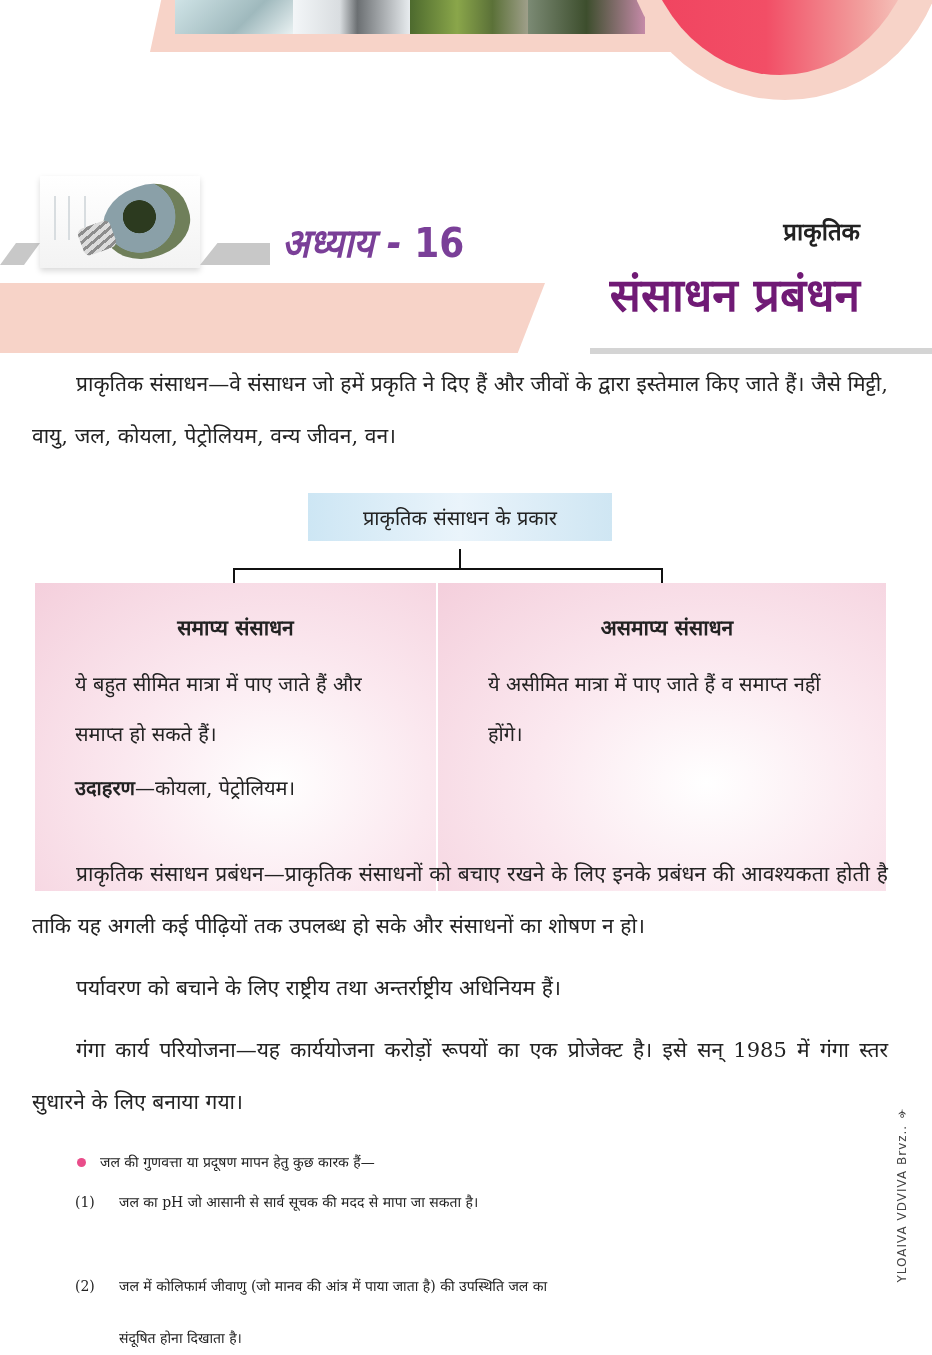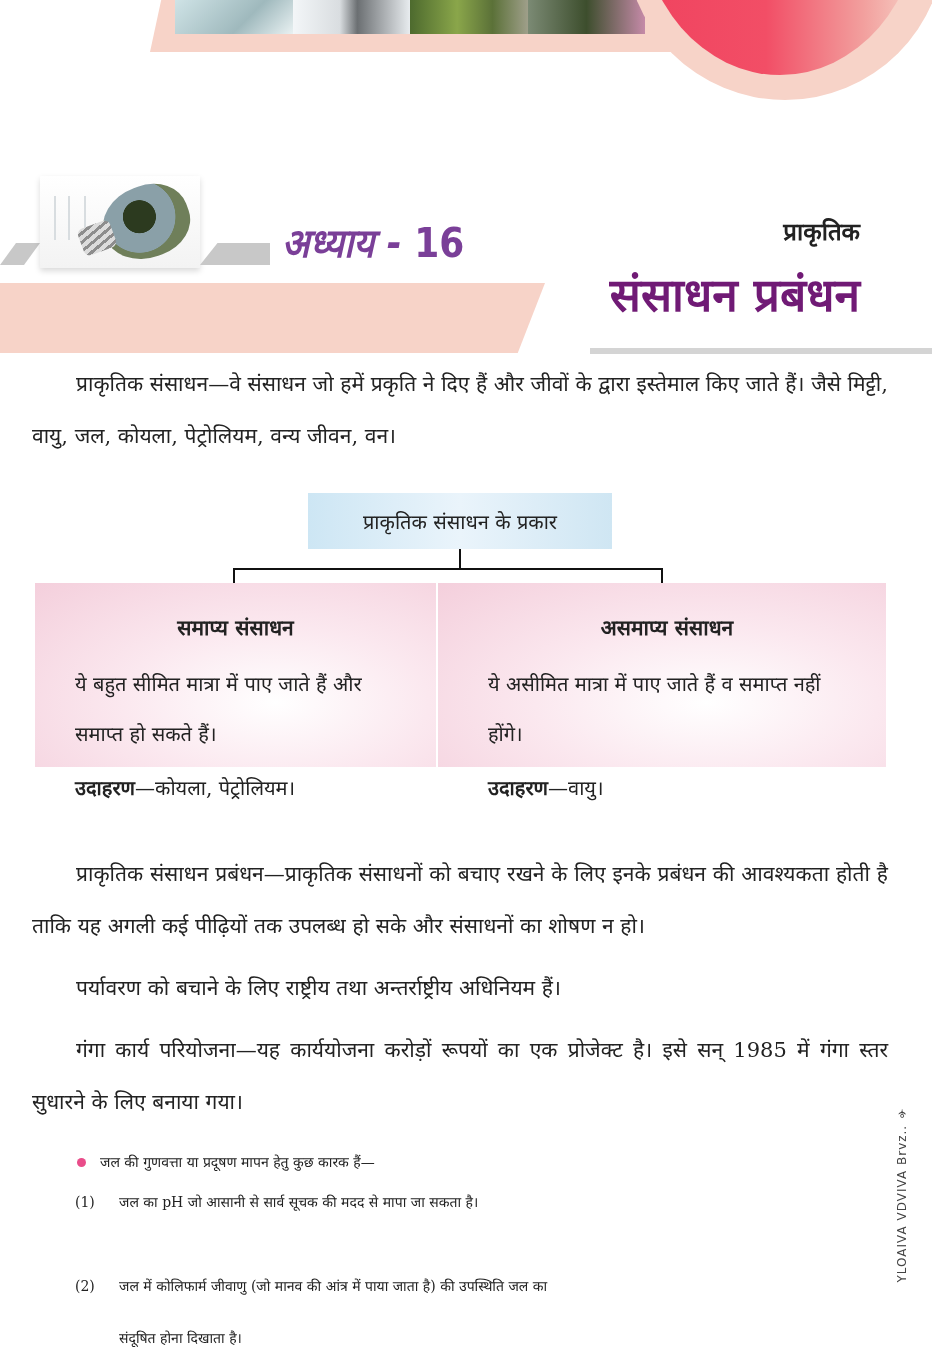--- a/index.html
+++ b/index.html
@@ -91,31 +91,31 @@
     }
     
     .para {
       position: absolute; left: 32px; width: 856px;
       font-size: 21px; line-height: 52px; text-align: justify;
     }
     .para .indent { display: inline-block; width: 44px; }
     .para b { font-weight: normal; }
     
     .diagram-head {
-      position: absolute; left: 308px; top: 493px; width: 304px; height: 56px;
+      position: absolute; left: 308px; top: 493px; width: 304px; height: 48px;
       background: linear-gradient(90deg, #cde6f4 0%, #eaf4fb 50%, #cfe6f3 100%);
       display: flex; align-items: center; justify-content: center;
       font-size: 20px;
     }
     .connector-v { position: absolute; left: 459px; top: 549px; width: 2px; height: 20px; background: #111; }
     .connector-h { position: absolute; left: 233px; top: 568px; width: 430px; height: 2px; background: #111; }
     .connector-l { position: absolute; left: 233px; top: 568px; width: 2px; height: 15px; background: #111; }
     .connector-r { position: absolute; left: 661px; top: 568px; width: 2px; height: 15px; background: #111; }
     .box {
-      position: absolute; top: 583px; height: 184px;
+      position: absolute; top: 583px; height: 308px;
       background: radial-gradient(ellipse at 60% 65%, #ffffff 0%, #fbe8ef 45%, #f4cfdc 100%);
       box-sizing: border-box; padding: 30px 40px 0 40px;
       font-size: 20px;
     }
     .box-left { left: 35px; width: 401px; }
     .box-right { left: 438px; width: 448px; padding-left: 50px; }
     .box h3 {
       margin: 0 0 18px 0; text-align: center; font-size: 21px; font-weight: bold;
     }
     .box p { margin: 0; line-height: 50px; }
@@ -182,21 +182,20 @@
 <div class="connector-r"></div>
 
 <div class="box box-left">
   <h3>समाप्य संसाधन</h3>
   <p>ये बहुत सीमित मात्रा में पाए जाते हैं और समाप्त हो सकते हैं।</p>
   <p class="ex"><b>उदाहरण</b><span>—कोयला, पेट्रोलियम।</span></p>
 </div>
 <div class="box box-right">
   <h3>असमाप्य संसाधन</h3>
   <p>ये असीमित मात्रा में पाए जाते हैं व समाप्त नहीं होंगे।</p>
-  <p class="ex"><b>उदाहरण</b><span>—वायु।</span></p>
 </div>
 
 <div class="para" style="top:848px">
   <span class="indent"></span><b>प्राकृतिक संसाधन प्रबंधन</b><span>—प्राकृतिक संसाधनों को बचाए रखने के लिए इनके प्रबंधन की आवश्यकता होती है ताकि यह अगली कई पीढ़ियों तक उपलब्ध हो सके और संसाधनों का शोषण न हो।</span>
 </div>
 
 <div class="para" style="top:962px">
   <span class="indent"></span><span>पर्यावरण को बचाने के लिए राष्ट्रीय तथा अन्तर्राष्ट्रीय अधिनियम हैं।</span>
 </div>
 

